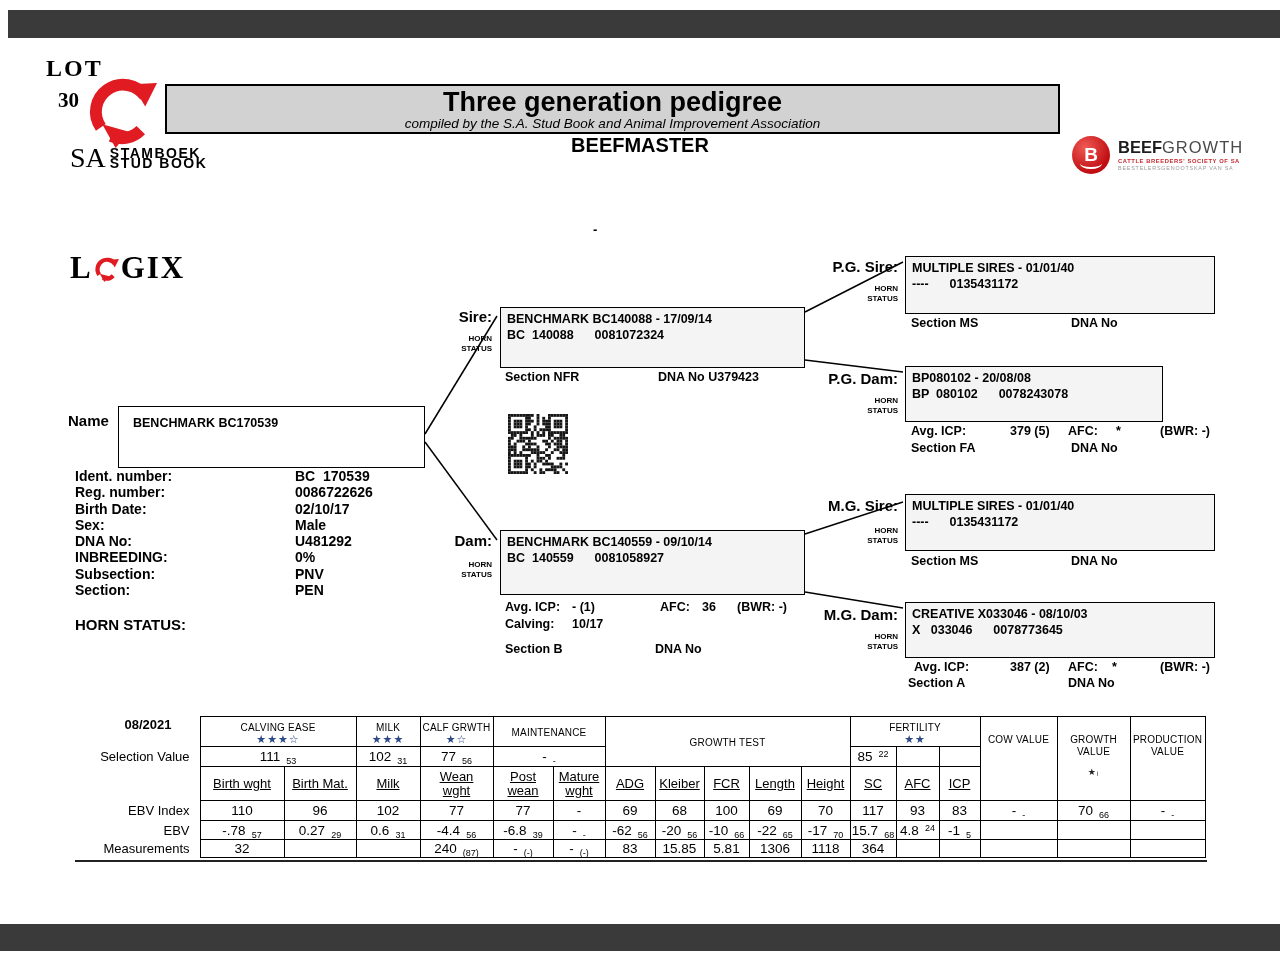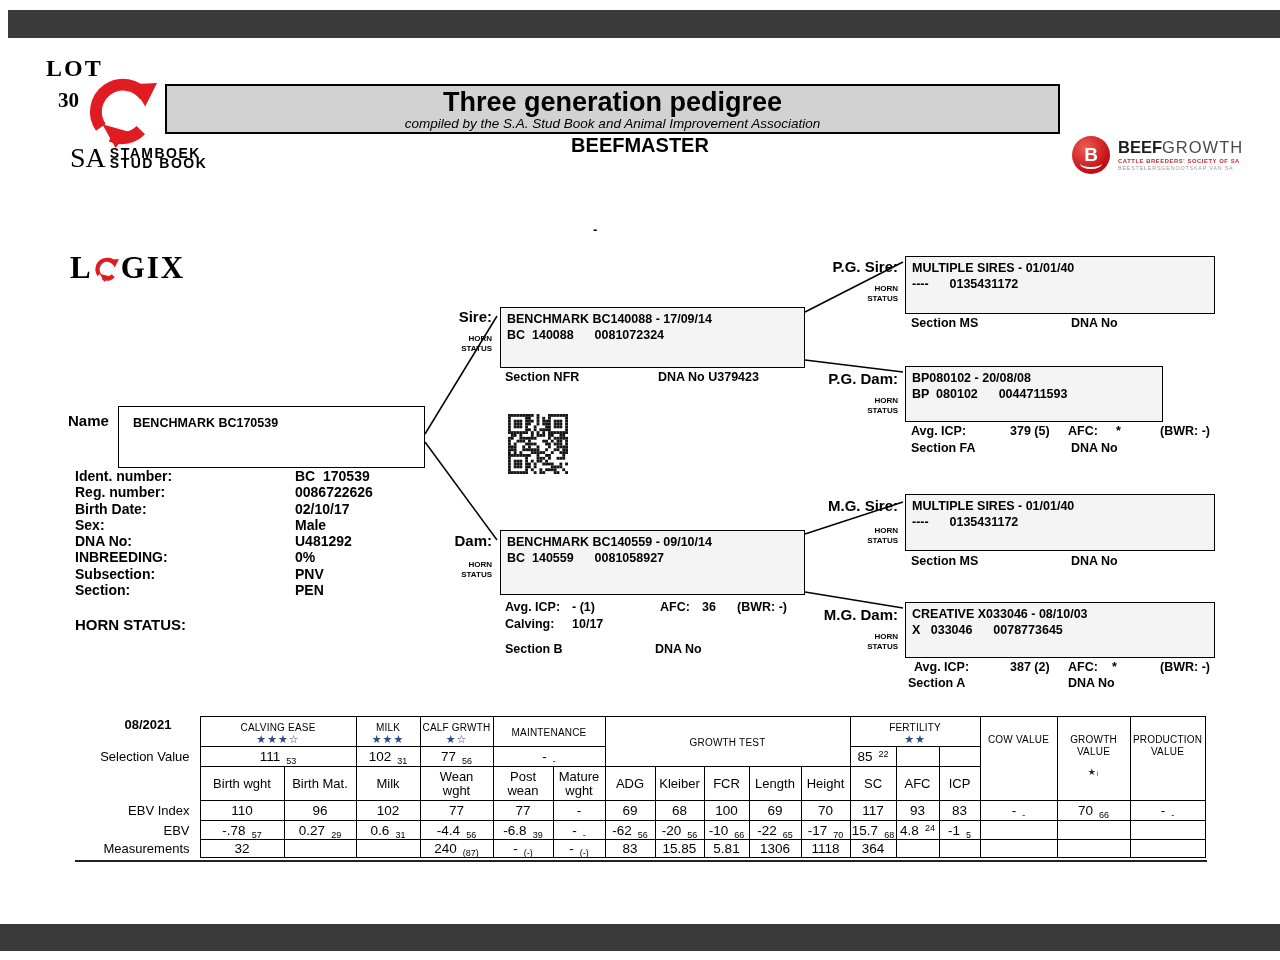--- a/index.html
+++ b/index.html
@@ -149,21 +149,21 @@
   </div>
   <div class="abs foot" style="left:911px;top:316px">Section MS</div>
   <div class="abs foot" style="left:1071px;top:316px">DNA No</div>
 
   <div class="abs nlabel" style="left:778px;top:370px;width:120px">P.G. Dam:</div>
   <div class="abs horn" style="left:818px;top:396px;width:80px">
     <span>HORN</span><br><span>STATUS</span>
   </div>
   <div class="abs pbox" style="left:905px;top:366px;width:258px;height:56px">
     <div class="pre">BP080102 - 20/08/08</div>
-    <div class="pre">BP  080102      0044711593</div>
+    <div class="pre">BP  080102      0078243078</div>
   </div>
   <div class="abs foot" style="left:911px;top:424px">Avg. ICP:</div>
   <div class="abs foot" style="left:1010px;top:424px">379 (5)</div>
   <div class="abs foot" style="left:1068px;top:424px">AFC:</div>
   <div class="abs foot" style="left:1116px;top:424px">*</div>
   <div class="abs foot" style="left:1160px;top:424px">(BWR: -)</div>
   <div class="abs foot" style="left:911px;top:441px">Section FA</div>
   <div class="abs foot" style="left:1071px;top:441px">DNA No</div>
 
   <div class="abs nlabel" style="left:68px;top:412px;width:46px;text-align:left">Name</div>
@@ -567,21 +567,21 @@
         <tr style="height: 20px;">
           <td class="rl">Selection Value</td>
           <td class="selcell" colspan="2"><span class="cv">111</span><span class="ca">53</span></td>
           <td class="selcell"><span class="cv">102</span><span class="ca">31</span></td>
           <td class="selcell"><span class="cv">77</span><span class="ca">56</span></td>
           <td class="selcell" colspan="2"><span class="cv">-</span><span class="ca">-</span></td>
           <td class="selcell"><span class="cv">85</span><span class="ca sup">22</span></td>
           <td class="selcell"><span class="cv"></span></td>
           <td class="selcell"><span class="cv"></span></td>
         </tr>
-        <tr style="height: 34px;">
+        <tr style="height: 34px; text-decoration: underline;">
           <td class="rl"></td>
           <td class="subh">Birth wght</td>
           <td class="subh">Birth Mat.</td>
           <td class="subh">Milk</td>
           <td class="subh">Wean
 wght</td>
           <td class="subh">Post
 wean</td>
           <td class="subh">Mature
 wght</td>

